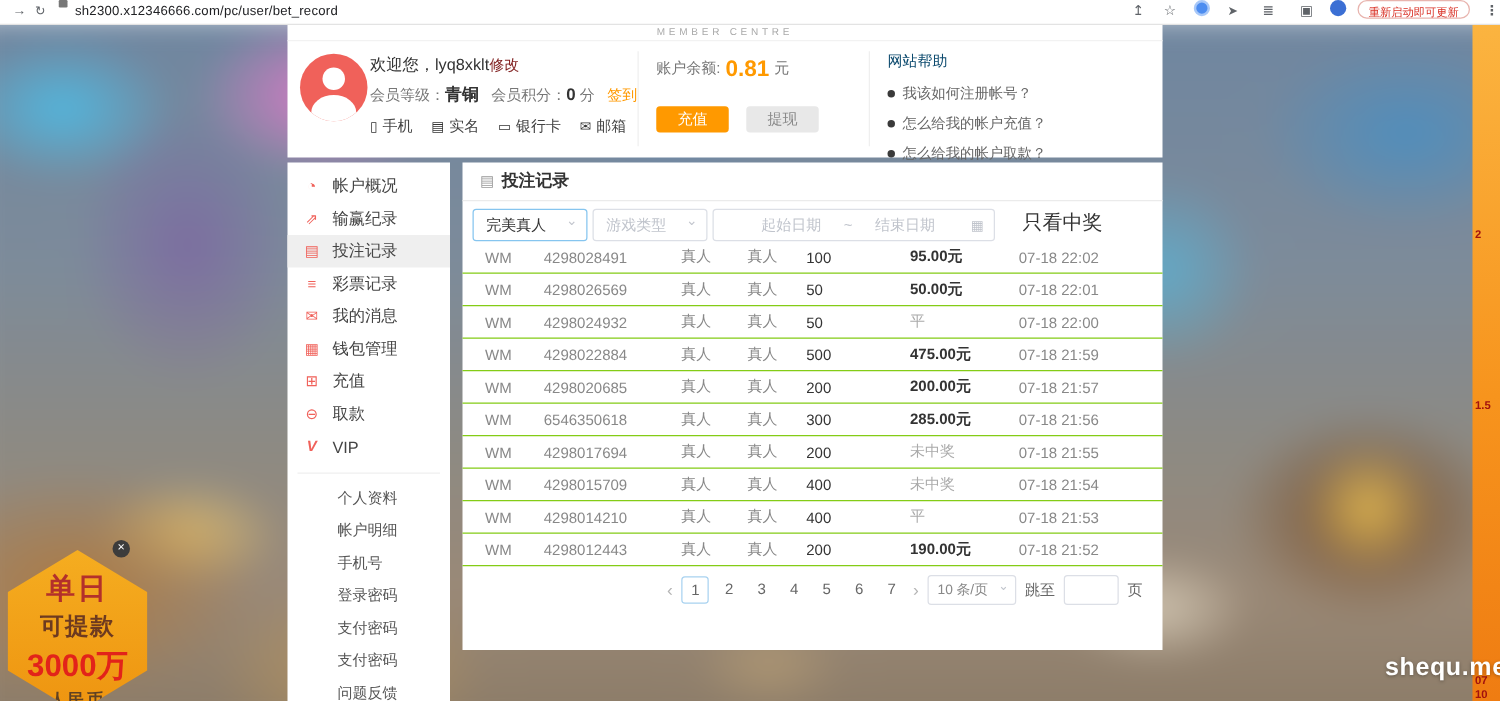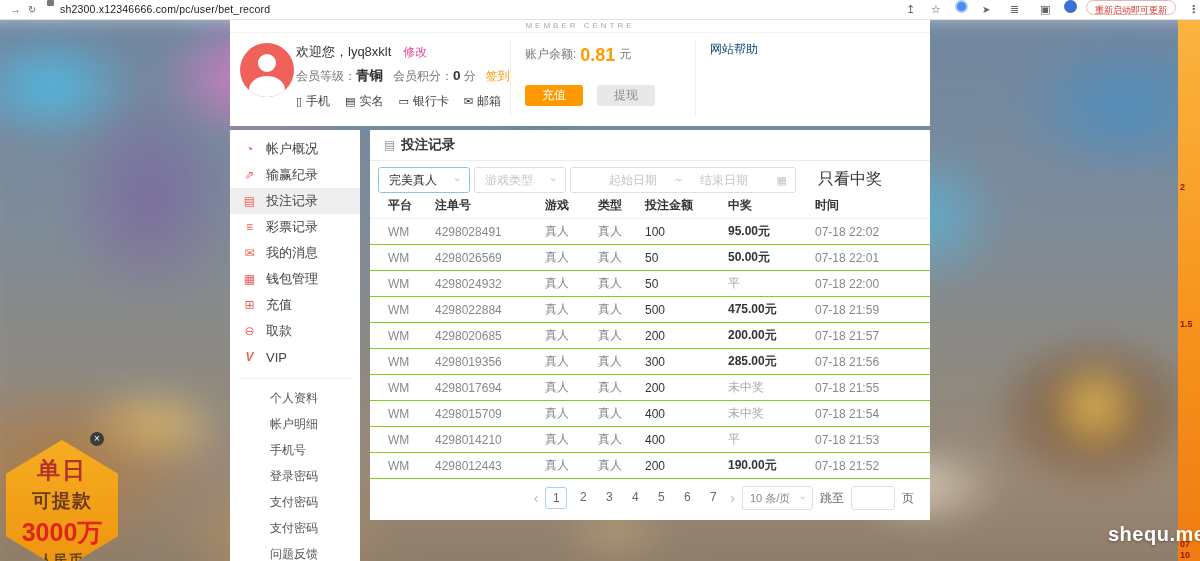--- a/index.html
+++ b/index.html
@@ -51,21 +51,21 @@
     text-align:center;font-size:8px;letter-spacing:3px;color:#a9a9a9;line-height:13px;}
   .usercard{position:absolute;left:230px;top:32px;width:700px;height:93px;background:#fff;z-index:10;
     border-top:1px solid #f2f2f2;}
   .avatar{position:absolute;left:10px;top:10px;width:54px;height:54px;border-radius:50%;
     background:#f0615a;overflow:hidden;}
   .avatar::before{content:"";position:absolute;left:18px;top:11px;width:18px;height:18px;
     border-radius:50%;background:#fff;}
   .avatar::after{content:"";position:absolute;left:9px;top:33px;width:36px;height:28px;
     border-radius:50%;background:#fff;}
   .greet{position:absolute;left:66px;top:10px;font-size:13px;color:#333;}
-  .greet .edit{color:#ec4899;font-size:12px;margin-left:12px;}
+  .greet .edit{color:#7f1d1d;font-size:12px;margin-left:0;}
   .lvl{position:absolute;left:66px;top:34px;font-size:12px;color:#777;}
   .lvl b{color:#333;font-size:13.5px;} .lvl .pts{margin-left:10px;}
   .lvl .signin{color:#f90;margin-left:10px;}
   .verify{position:absolute;left:66px;top:60px;display:flex;gap:15px;font-size:12px;color:#444;}
   .verify .vi{display:flex;align-items:center;gap:4px;}
   .verify .ic{font-size:11px;color:#333;}
   .vdiv1{position:absolute;left:280px;top:8px;height:76px;border-left:1px solid #efefef;}
   .vdiv2{position:absolute;left:465px;top:8px;height:76px;border-left:1px solid #efefef;}
   .bal{position:absolute;left:295px;top:12px;font-size:12px;color:#777;}
   .bal .amt{font-size:18px;font-weight:bold;color:#f90;margin:0 4px;vertical-align:-3px;}
@@ -206,20 +206,37 @@
     <div class="bal">
       <span>账户余额:</span><span class="amt">0.81</span><span>元</span>
     </div>
     <div class="balbtns">
       <div class="btn dep">充值</div>
       <div class="btn wd">提现</div>
     </div>
     <div class="vdiv2"></div>
     <div class="help">
       <div class="ht">网站帮助</div>
+      <div>
+
+          <div class="hi">
+            <span class="dot"></span>
+            <span>我该如何注册帐号？</span>
+          </div>
+
+          <div class="hi">
+            <span class="dot"></span>
+            <span>怎么给我的帐户充值？</span>
+          </div>
+
+          <div class="hi">
+            <span class="dot"></span>
+            <span>怎么给我的帐户取款？</span>
+          </div>
+        </div>
     </div>
   </div>
 
   <div class="sidebar">
     <div style="padding-top:6px;">
 
         <div class="side-item">
           <span class="glyph">◔</span>
           <span>帐户概况</span>
         </div>
@@ -299,30 +316,20 @@
       </div>
       <div class="datebox">
         <span class="ds">起始日期</span>
         <span class="tilde">~</span>
         <span>结束日期</span>
         <span class="cal">▦</span>
       </div>
       <div class="onlywin">只看中奖</div>
     </div>
 
-    <div class="grid thead">
-
-    <div>平台</div>
-        <div>注单号</div>
-        <div>游戏</div>
-        <div>类型</div>
-        <div>投注金额</div>
-        <div>中奖</div>
-        <div>时间</div>
-      </div>
 
     <div>
 
         <div class="grid trow">
           <div>WM</div>
           <div>4298028491</div>
           <div>真人</div>
           <div>真人</div>
           <div class="amount">100</div>
           <div class="prize win">95.00元</div>
@@ -364,21 +371,21 @@
           <div>4298020685</div>
           <div>真人</div>
           <div>真人</div>
           <div class="amount">200</div>
           <div class="prize win">200.00元</div>
           <div>07-18 21:57</div>
         </div>
 
         <div class="grid trow">
           <div>WM</div>
-          <div>4298019356</div>
+          <div>6546350618</div>
           <div>真人</div>
           <div>真人</div>
           <div class="amount">300</div>
           <div class="prize win">285.00元</div>
           <div>07-18 21:56</div>
         </div>
 
         <div class="grid trow">
           <div>WM</div>
           <div>4298017694</div>

